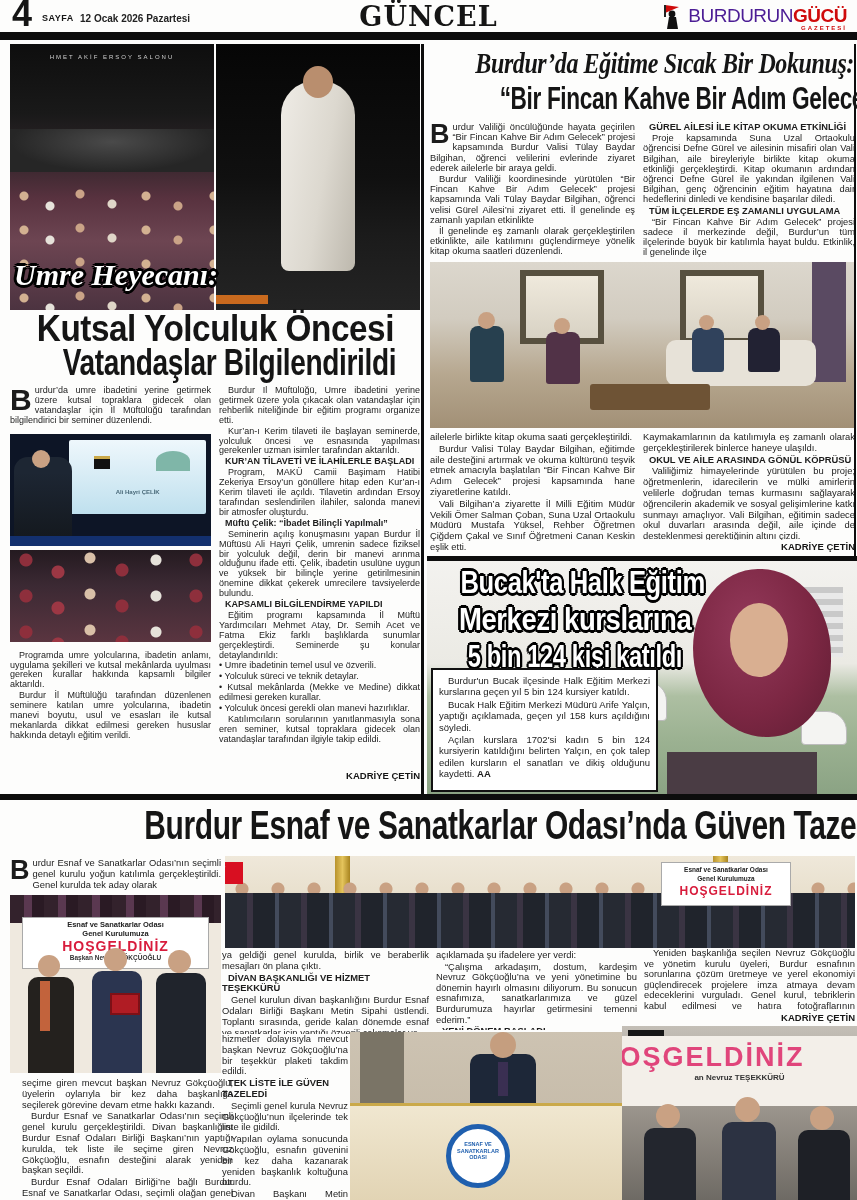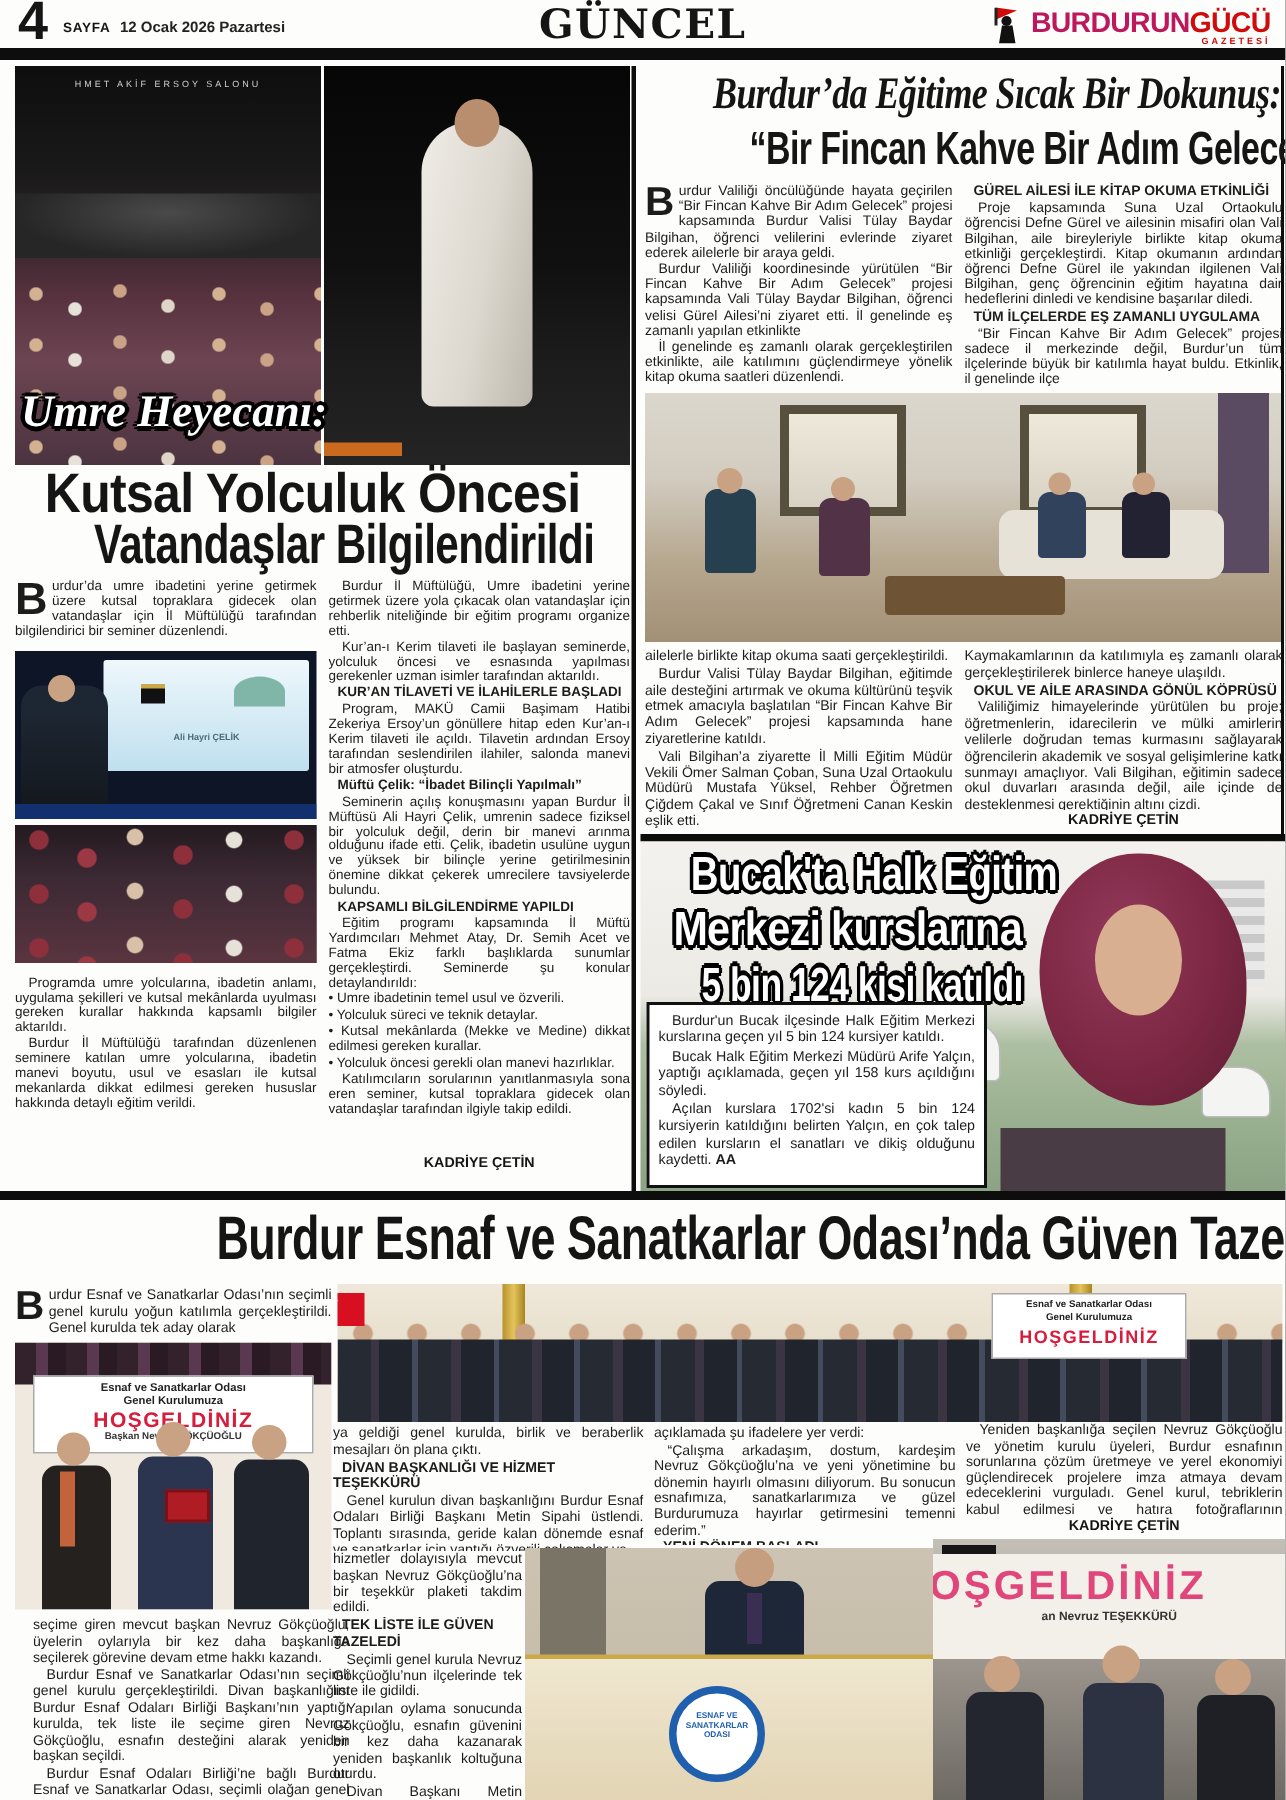--- a/index.html
+++ b/index.html
@@ -7,40 +7,40 @@
   .page{position:relative;width:857px;height:1200px;background:#fdfdfc;margin:0 auto;
         font-family:"Liberation Sans",sans-serif;color:#151515;overflow:hidden}
   .abs{position:absolute}
 
   
   .pagenum{font-size:36px;font-weight:bold;line-height:32px}
   .pagelabel{font-size:9px;font-weight:bold;letter-spacing:.5px}
   .dateline{font-size:10px;font-weight:bold;color:#222}
   .section-title{font-family:"DejaVu Serif","Liberation Serif",serif;font-weight:bold;font-size:27px;letter-spacing:1px}
   .brand{display:flex;align-items:flex-start;gap:3px}
-  .brand-main{font-size:19px;font-weight:bold;color:#be185d;letter-spacing:-.5px}
+  .brand-main{font-size:19px;font-weight:normal;color:#4c1d95;letter-spacing:-.5px}
   .brand-accent{font-size:19px;font-weight:bold;color:#cf0b0b;letter-spacing:-.5px}
   .brand-sub{font-size:6px;font-weight:bold;color:#cf0b0b;letter-spacing:2px;text-align:right;margin-top:-2px}
   .topbar{background:#0d0d0d}
 
   
   .bt{ text-align:justify;color:#1c1c1c }
   .t90{font-size:9px;line-height:9.9px}
   .t93{font-size:9.3px;line-height:10.2px}
   .t94{font-size:9.4px;line-height:10.8px}
   .t95{font-size:9.5px;line-height:11.4px}
   .bt p{margin:0 0 1px 0}
   .ind{text-indent:9px}
   .sub{font-weight:bold;text-indent:6px;text-align:left}
   .dropcap{float:left;font-weight:bold;font-size:30px;line-height:25px;padding:1px 3px 0 0}
   .dropcap.sm{font-size:27px;line-height:23px}
   .clip{overflow:hidden}
 
   
-  .hl-center{text-align:left;white-space:nowrap}
+  .hl-center{text-align:center;white-space:nowrap}
   .hl-center span{display:inline-block;font-weight:bold;letter-spacing:-.5px}
   .serif-kicker{font-family:"Liberation Serif",serif;font-style:italic;font-weight:bold}
   .outline-white{color:#fff;text-shadow:-2px -2px 0 #000,2px -2px 0 #000,-2px 2px 0 #000,2px 2px 0 #000,0 3px 0 #000,3px 0 0 #000,-3px 0 0 #000,0 -3px 0 #000}
 
   .vrule{background:#0d0d0d}
   .hrule{background:#0d0d0d}
 
   
   .photo{position:absolute;overflow:hidden;background:#999}
   .ph-item{position:absolute}
@@ -107,21 +107,21 @@
   .podiumphoto{background:linear-gradient(180deg,#cdc3b2 0%,#c0b5a2 100%)}
   .podium{left:0;right:0;bottom:0;height:58%;background:linear-gradient(180deg,#f0e7d0 0%,#e2d4b4 100%);border-top:3px solid #caa94a}
   .emblem{border-radius:50%;background:#fff;border:5px solid #1f5fae;text-align:center;color:#1f5fae;font-weight:bold}
   .emblem .et{font-size:5.5px;line-height:6.5px;display:block;padding-top:12px}
 
   .welcomeback{background:linear-gradient(180deg,#c4bfb7 0%,#948e86 55%,#6e6a64 100%)}
   .pinkband{left:0;right:0;top:6%;height:40%;background:#f3efe9;overflow:hidden}
   .pinktxt{font-size:27px;font-weight:bold;color:#e0457b;letter-spacing:2px;white-space:nowrap}
   .pinksub{font-size:8px;font-weight:bold;color:#333}
 
-  .egitim-byline,.umre-byline,.esnaf-byline{font-weight:bold;font-size:9.5px;text-align:center}
+  .egitim-byline,.umre-byline,.esnaf-byline{font-weight:bold;font-size:9.5px;text-align:right}
 </style>
 </head>
 <body>
 
 <div class="page">
 
   <div class="abs" style="left:12px;top:-2px">
     <span class="pagenum">4</span>
   </div>
   <div class="abs pagelabel" style="left:42px;top:13px">SAYFA</div>

